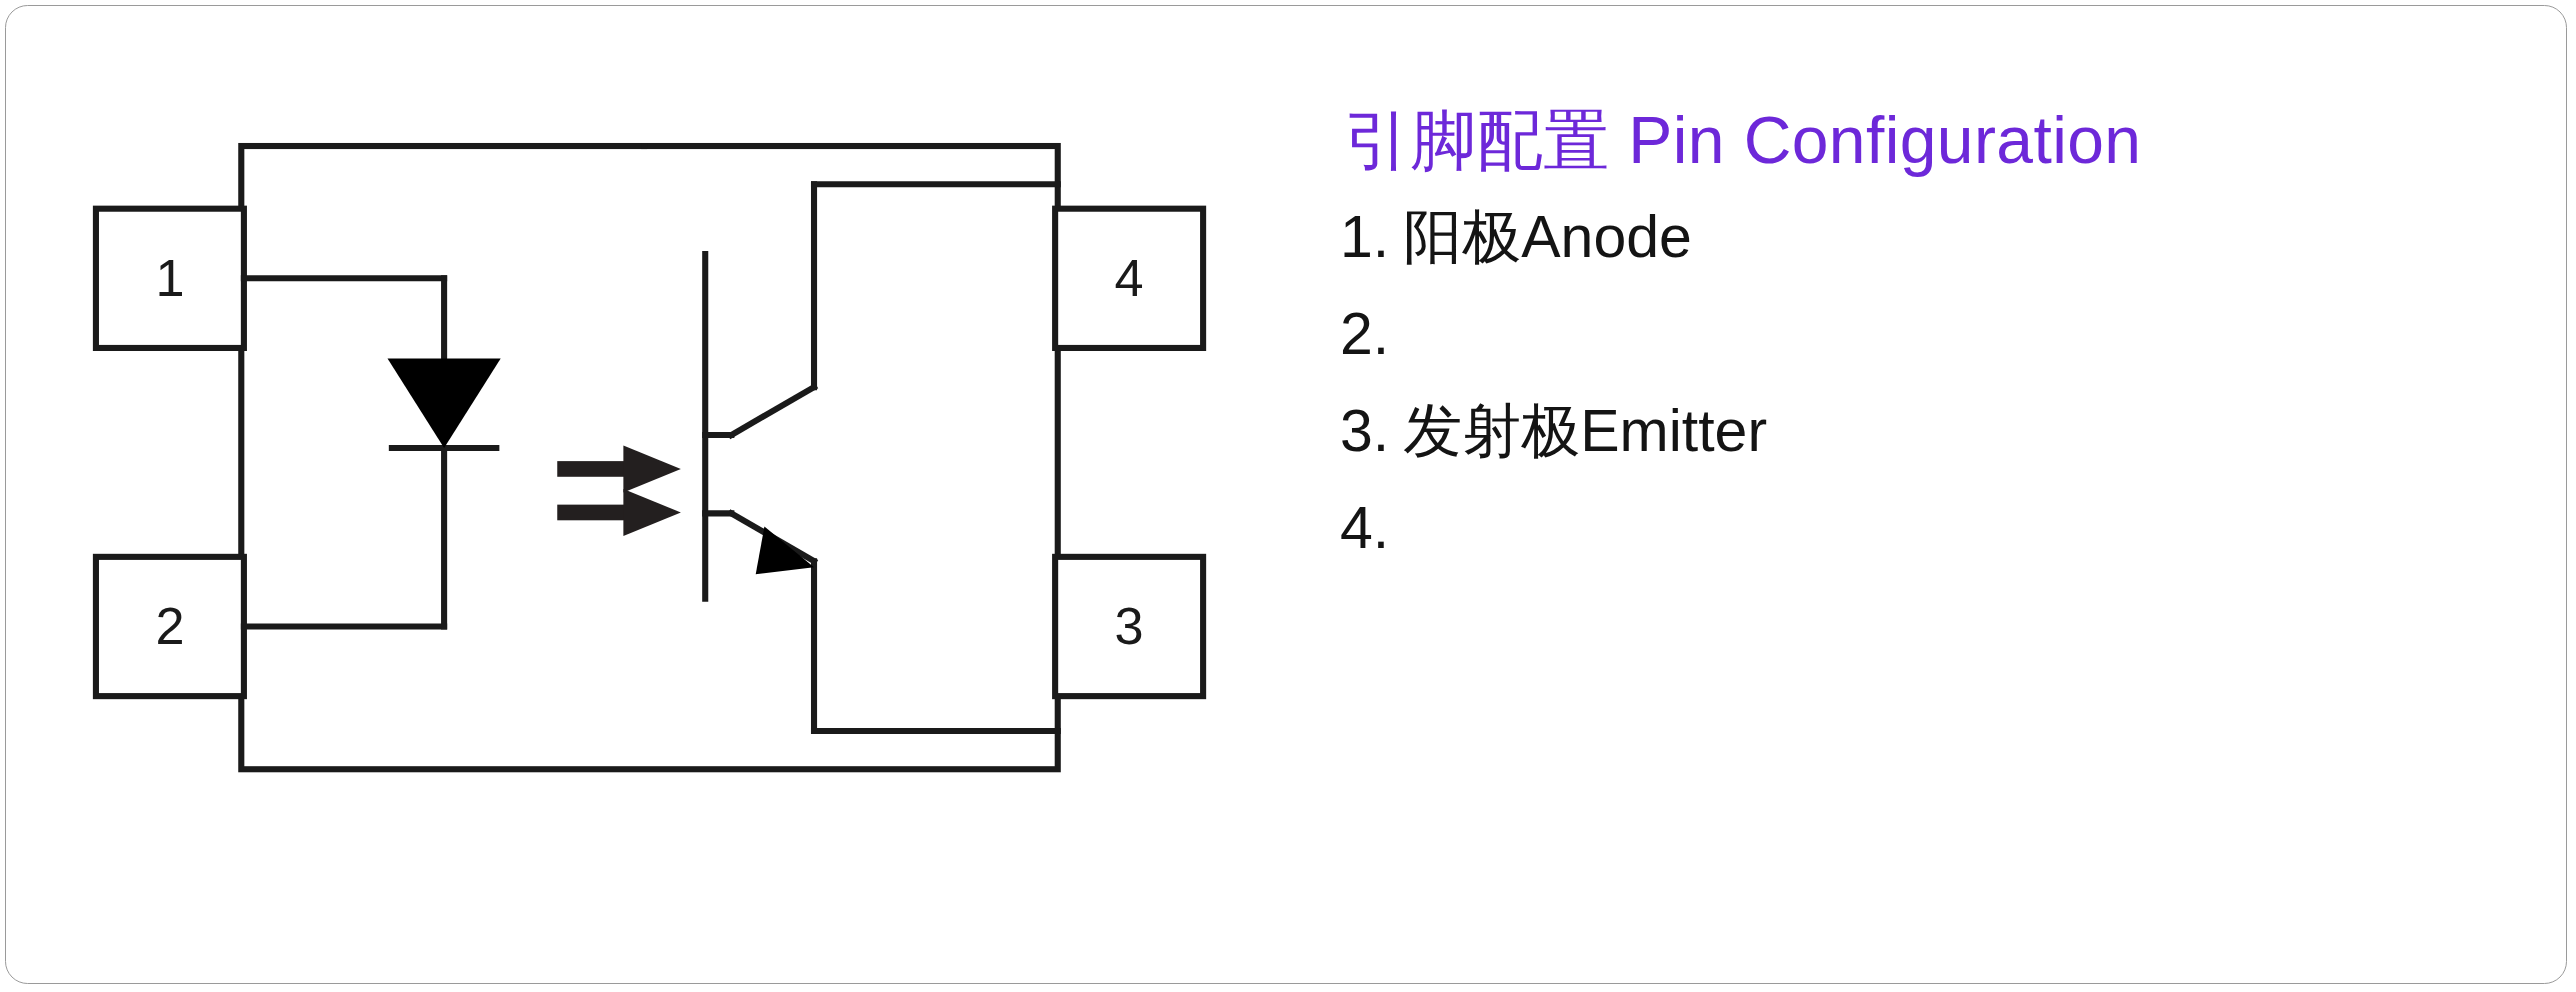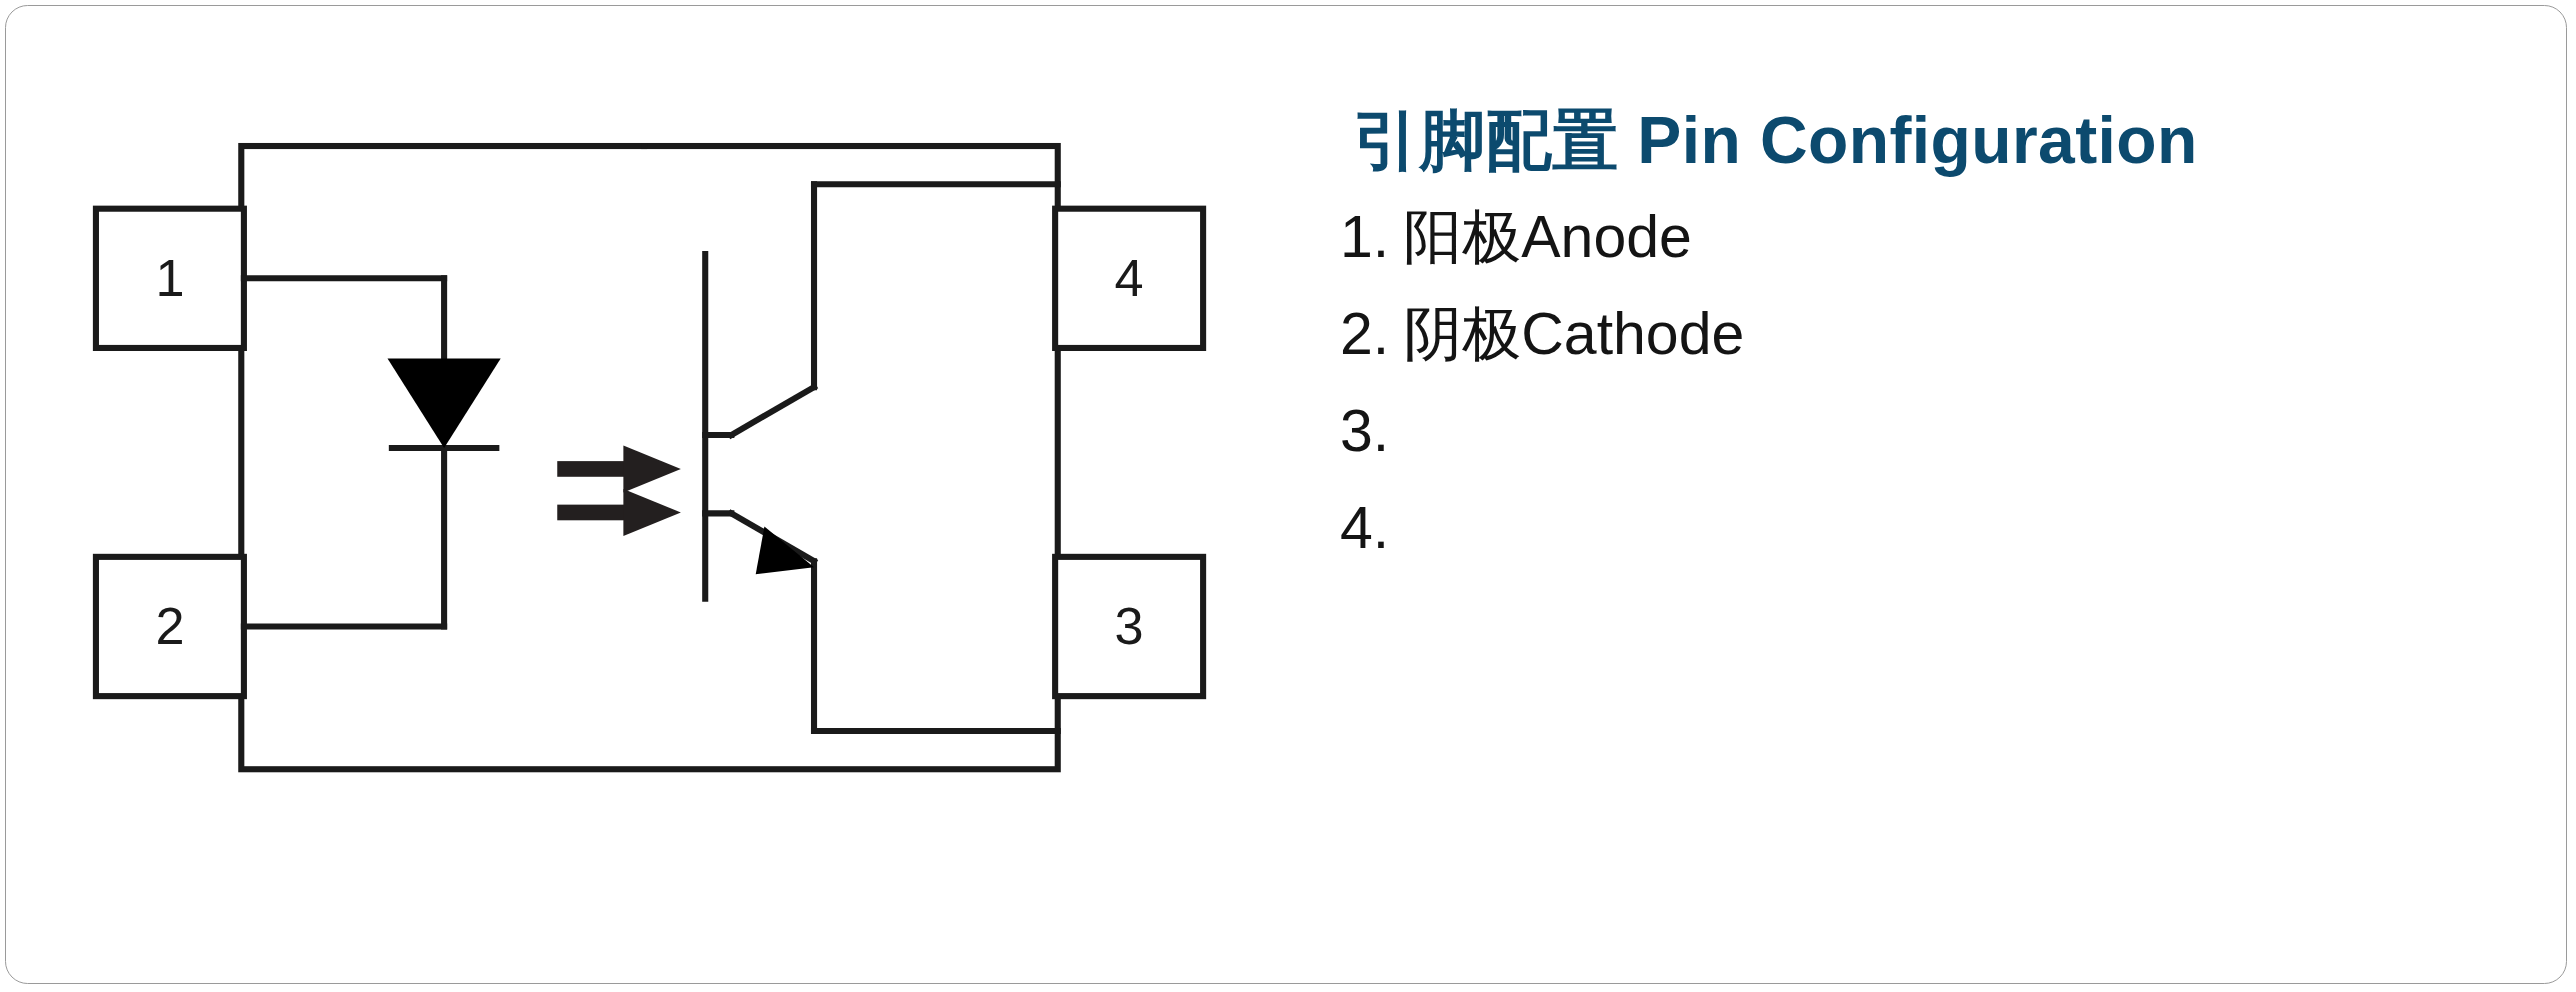--- a/index.html
+++ b/index.html
@@ -57,24 +57,24 @@
   
   #text-panel {
     position: absolute;
     left: 1340px;
     top: 104px;
     width: 1166px;
   }
   #pin-config-title {
     font-size: 66px;
     line-height: 1.12;
-    color: #0c4a6e;
-    font-weight: 700;
+    color: #6d28d9;
+    font-weight: 400;
     letter-spacing: 0.4px;
-    margin: 0 0 30px 13px;
+    margin: 0 0 30px 4px;
     white-space: nowrap;
   }
   .pin-list {
     list-style: none;
     margin: 0;
     padding: 0;
   }
   .pin-list-item {
     font-size: 59px;
     line-height: 1.0;
@@ -158,24 +158,24 @@
     <div id="text-panel">
       <div id="pin-config-title">引脚配置 Pin Configuration</div>
 
       <ul class="pin-list">
         <li class="pin-list-item">
           <span class="pin-num">1.</span>
           <span class="pin-label">阳极Anode</span>
         </li>
         <li class="pin-list-item">
           <span class="pin-num">2.</span>
-          <span class="pin-label">阴极Cathode</span>
         </li>
         <li class="pin-list-item">
           <span class="pin-num">3.</span>
+          <span class="pin-label">发射极Emitter</span>
         </li>
         <li class="pin-list-item">
           <span class="pin-num">4.</span>
         </li>
       </ul>
     </div>
 
   </div>
 </div>
 

